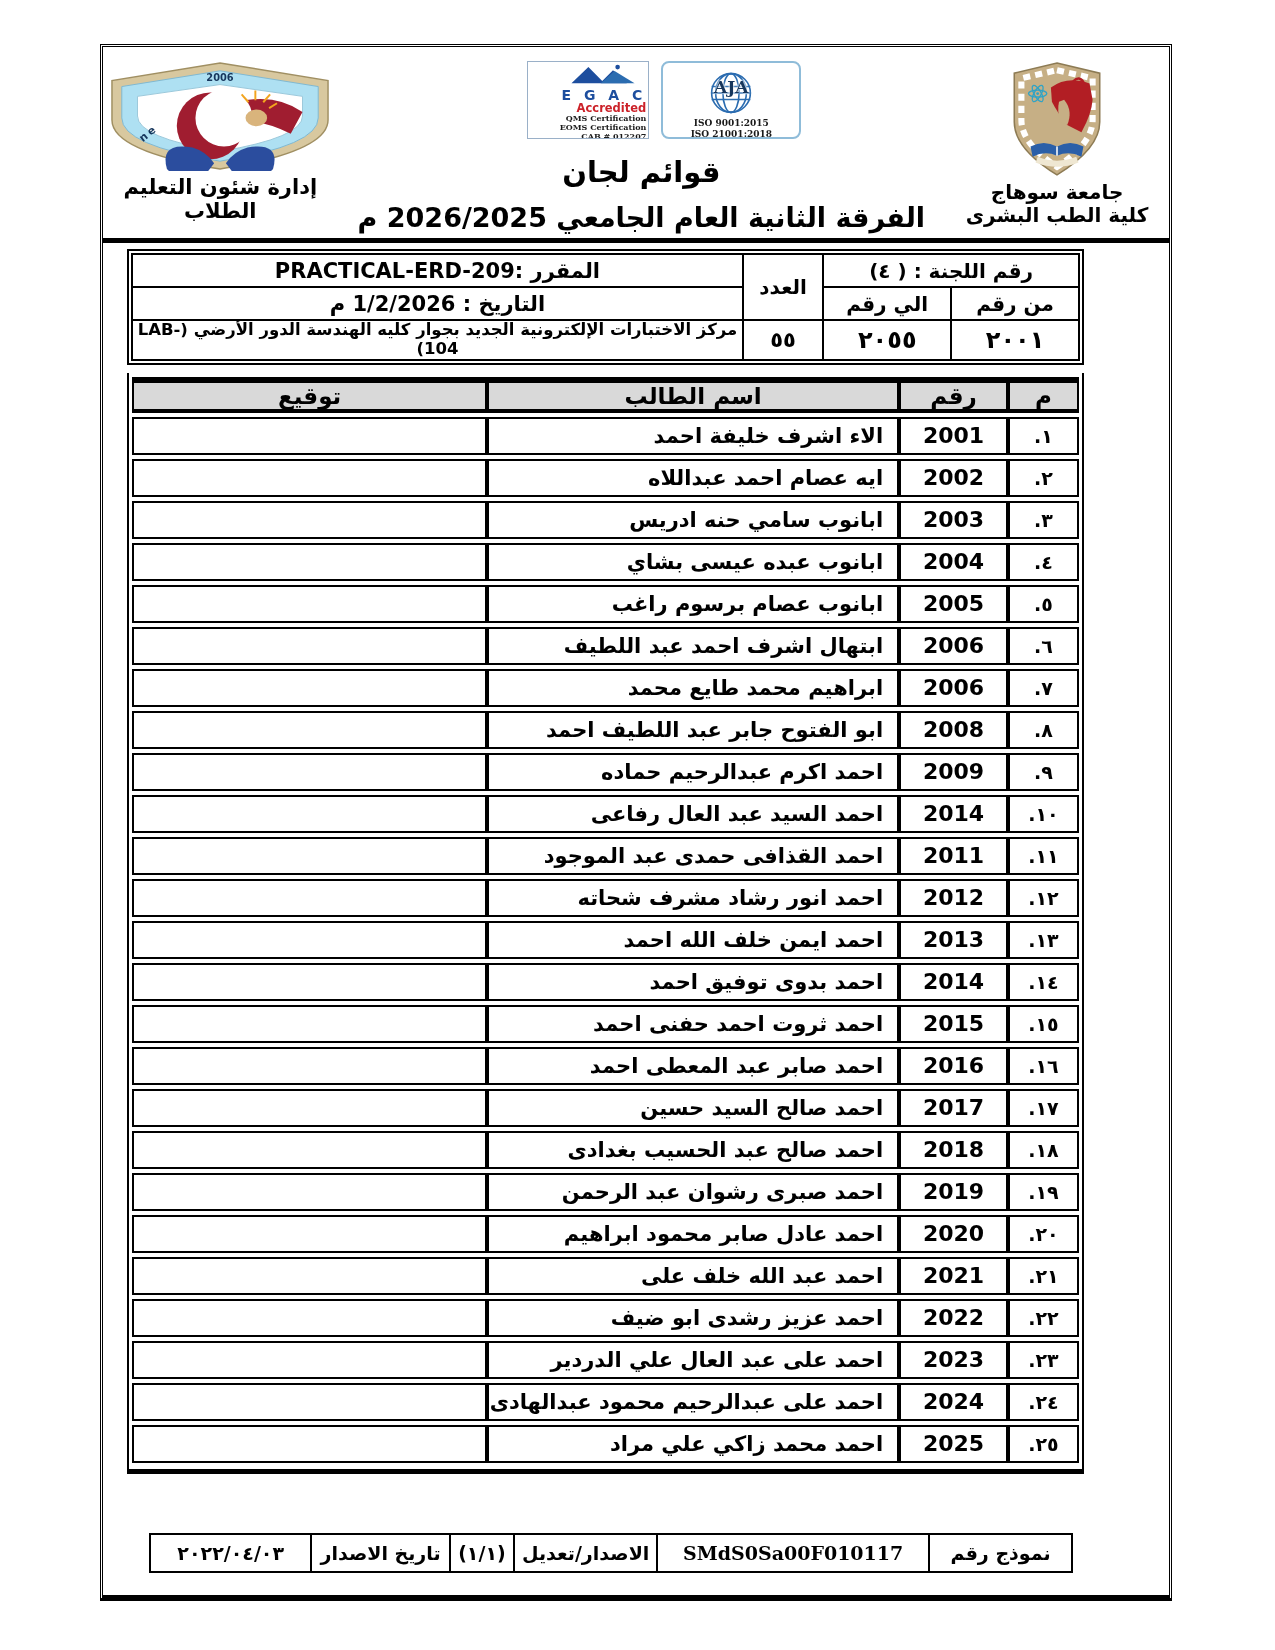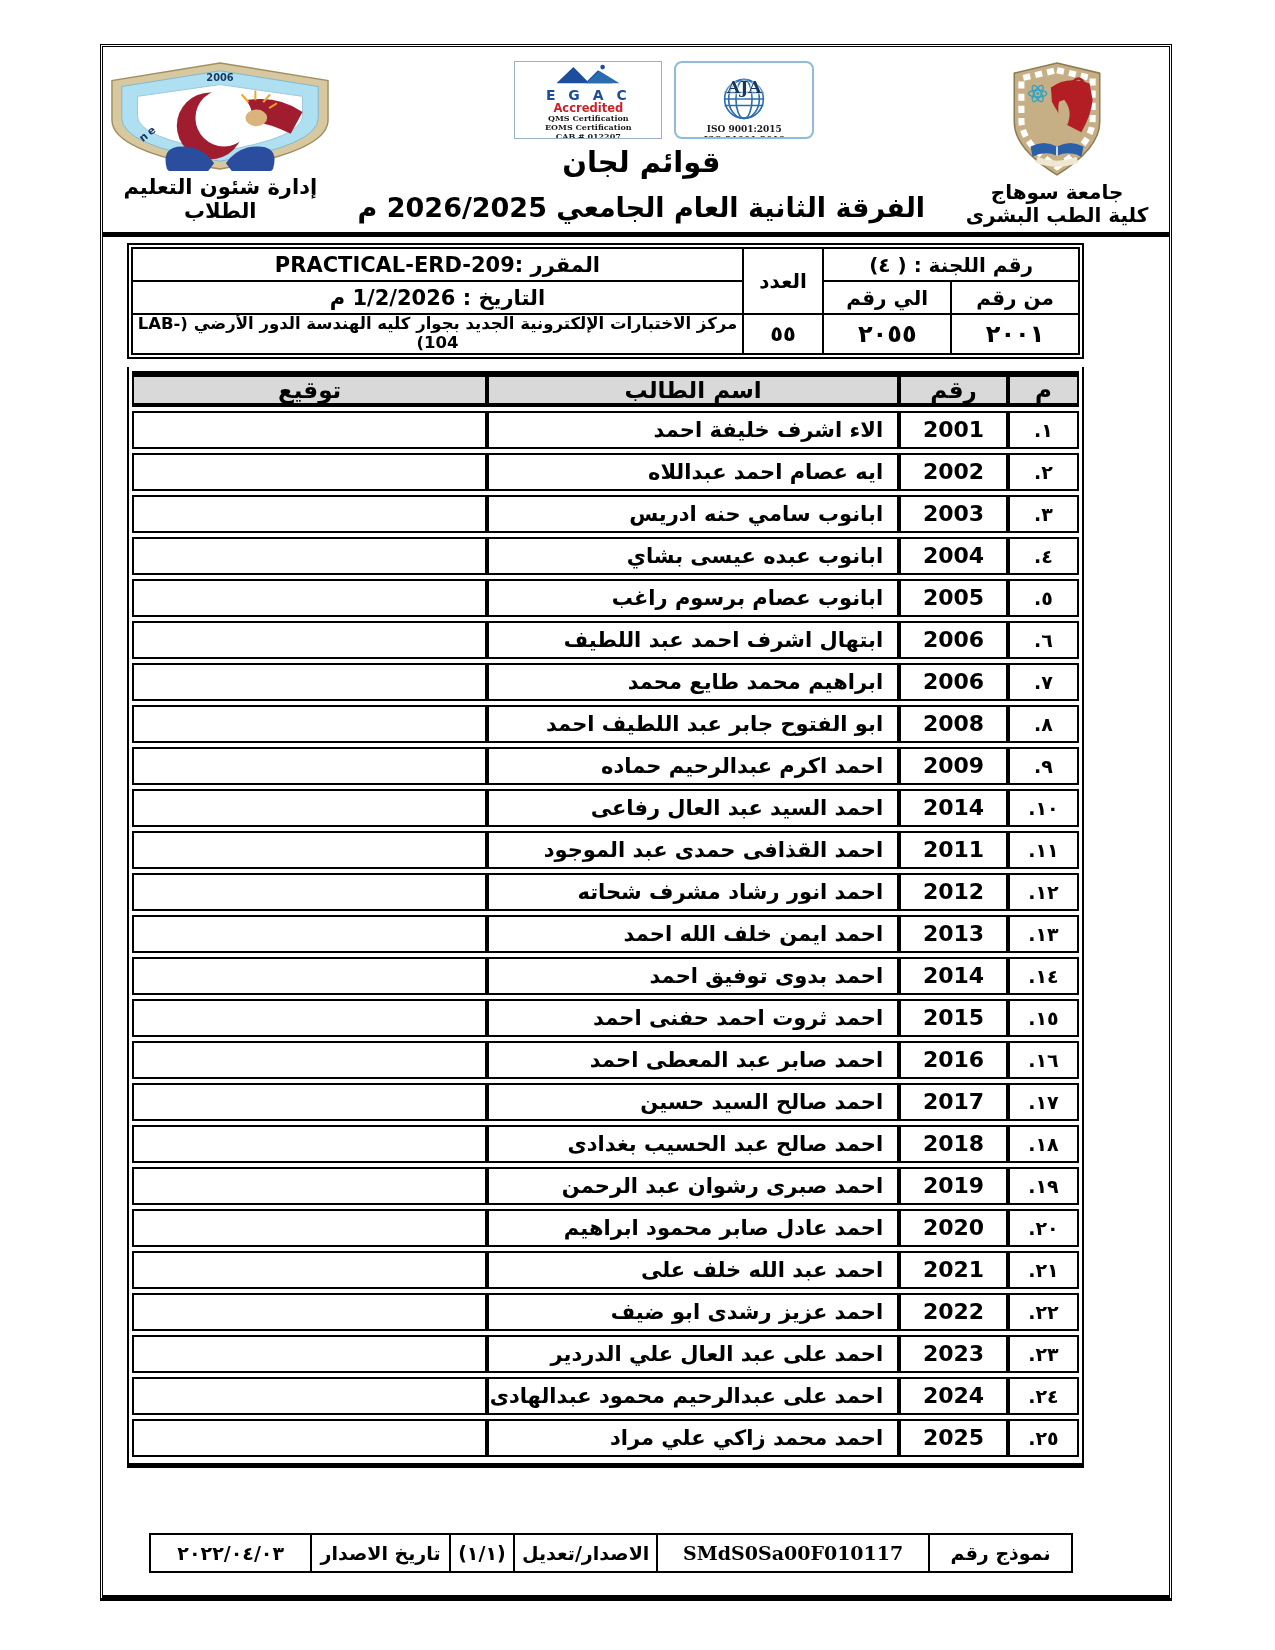--- a/index.html
+++ b/index.html
@@ -16,34 +16,34 @@
     direction:rtl;
   }
 
   
   .header { display:flex; padding-top:14px; }
   .uni-block { width:21%; text-align:center; }
   .center-block { width:57%; text-align:center; }
   .dept-block { width:22%; text-align:center; }
   .org-line { font-size:20px; font-weight:bold; line-height:1.15; }
   .dept-line { font-size:21px; font-weight:bold; margin-top:0px; }
-  .page-title { font-size:29px; font-weight:bold; margin-top:6px; }
+  .page-title { font-size:29px; font-weight:bold; margin-top:16px; }
   .page-subtitle { font-size:27px; font-weight:bold; margin-top:13px; }
 
   .accred-row { display:flex; direction:ltr; justify-content:center; gap:12px; }
   .egac-box {
-    width:148px; height:78px; background:#fff; border:1px solid #9ab0c8;
-    padding:2px 2px; text-align:center; overflow:hidden;margin-left:46px;
+    width:122px; height:78px; background:#fff; border:1px solid #9ab0c8;
+    padding:2px 2px; text-align:right; overflow:hidden;margin-left:46px;
   }
   .egac-name { color:var(--egac_blue); font-weight:bold; font-size:14px; letter-spacing:4px; line-height:1; }
   .egac-accredited { color:var(--egac_red); font-weight:bold; font-size:11.5px; line-height:1.05; }
   .egac-line { font-family:"DejaVu Serif", serif; font-weight:bold; font-size:8px; line-height:1.1; color:#1a1a1a; }
   .aja-box {
     width:140px; height:78px; background:#fff; border:2px solid #8fbcd9; border-radius:8px;
-    padding:15px 2px; text-align:center; position:relative; overflow:hidden;
+    padding:9px 2px; text-align:center; position:relative; overflow:hidden;
   }
   .aja-name {
     position:absolute; top:14px; left:0; right:0; text-align:center;
     font-family:"DejaVu Serif", serif; font-weight:bold; font-size:17px; color:#16365c;
     text-shadow:0 0 3px #fff, 0 0 3px #fff;
   }
   .aja-line { font-family:"DejaVu Serif", serif; font-weight:bold; font-size:9px; line-height:1.2; color:#1a1a1a; }
 
   .rule { height:5px; background:#000; margin-top:5px; }
 

